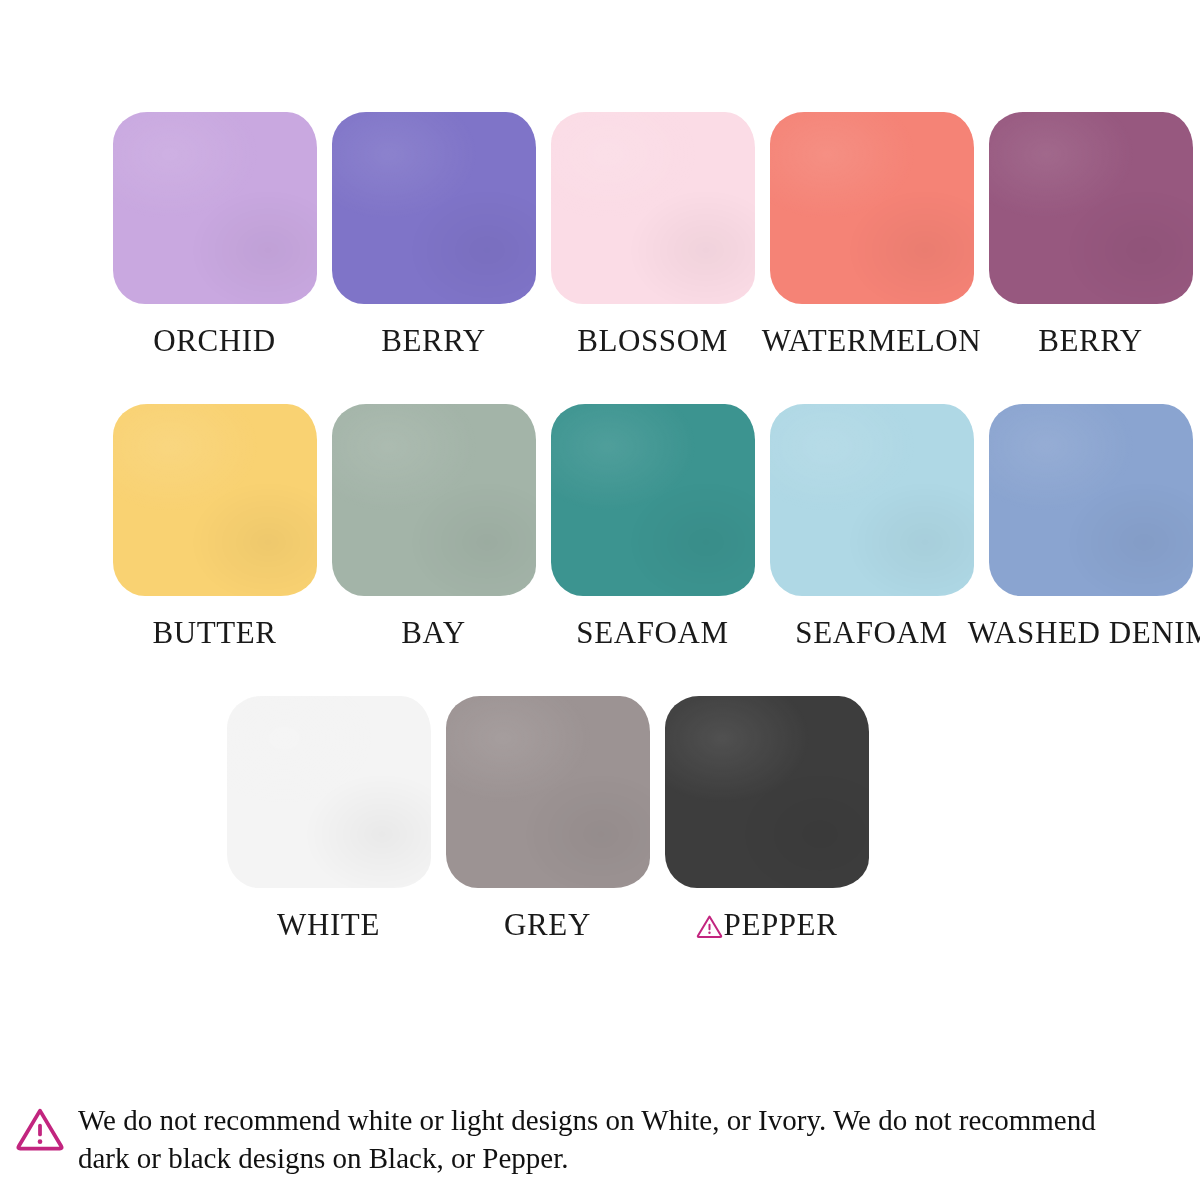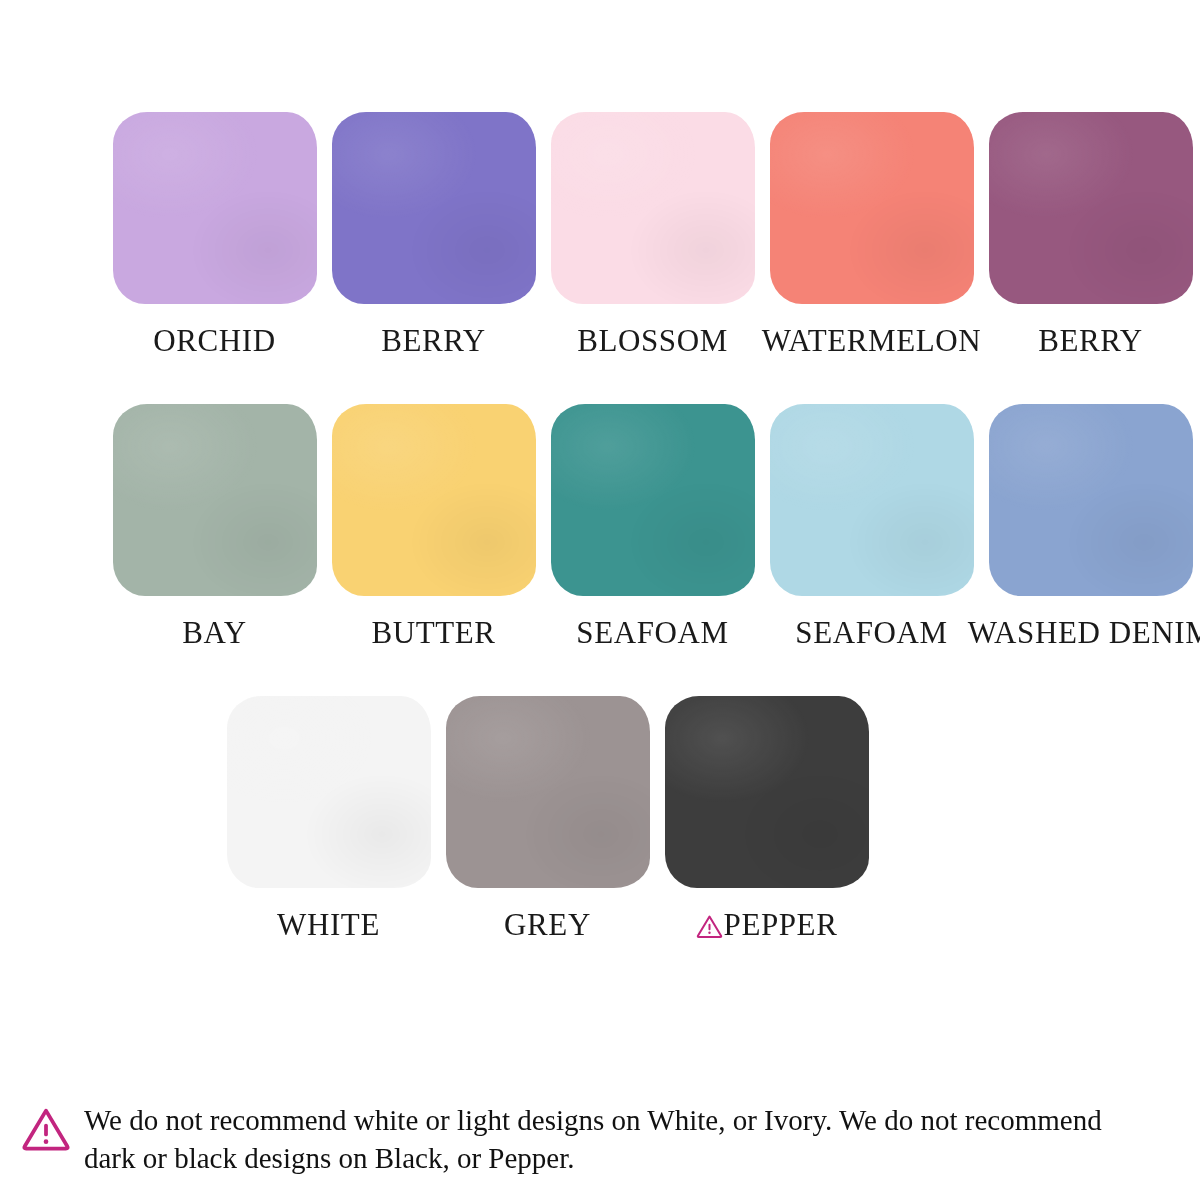--- a/index.html
+++ b/index.html
@@ -99,21 +99,21 @@
     flex: 0 0 auto;
     position: relative;
     top: 1px;
   }
 
   .warn-tri svg { display: block; width: 100%; height: 100%; }
 
   
   .footer-note {
     position: absolute;
-    left: 22px;
+    left: 16px;
     bottom: 22px;
     width: 1160px;
     display: flex;
     align-items: flex-start;
     gap: 14px;
     margin-top: 12px;
   }
 
   .footer-tri {
     width: 48px;
@@ -166,29 +166,29 @@
       <div class="swatch-cell">
         <div class="swatch-chip" style="background-color: rgb(151, 88, 127);"></div>
         <div class="swatch-label">
           <span class="label-text">BERRY</span>
         </div>
       </div>
     </div>
 
     <div class="swatch-row row-2">
       <div class="swatch-cell">
+        <div class="swatch-chip" style="background-color: rgb(249, 210, 114);"></div>
+        <div class="swatch-label">
+          <span class="label-text">BUTTER</span>
+        </div>
+      </div>
+      <div class="swatch-cell">
         <div class="swatch-chip" style="background-color: rgb(163, 180, 168);"></div>
         <div class="swatch-label">
           <span class="label-text">BAY</span>
-        </div>
-      </div>
-      <div class="swatch-cell">
-        <div class="swatch-chip" style="background-color: rgb(249, 210, 114);"></div>
-        <div class="swatch-label">
-          <span class="label-text">BUTTER</span>
         </div>
       </div>
       <div class="swatch-cell">
         <div class="swatch-chip" style="background-color: rgb(60, 148, 144);"></div>
         <div class="swatch-label">
           <span class="label-text">SEAFOAM</span>
         </div>
       </div>
       <div class="swatch-cell">
         <div class="swatch-chip" style="background-color: rgb(175, 216, 229);"></div>

